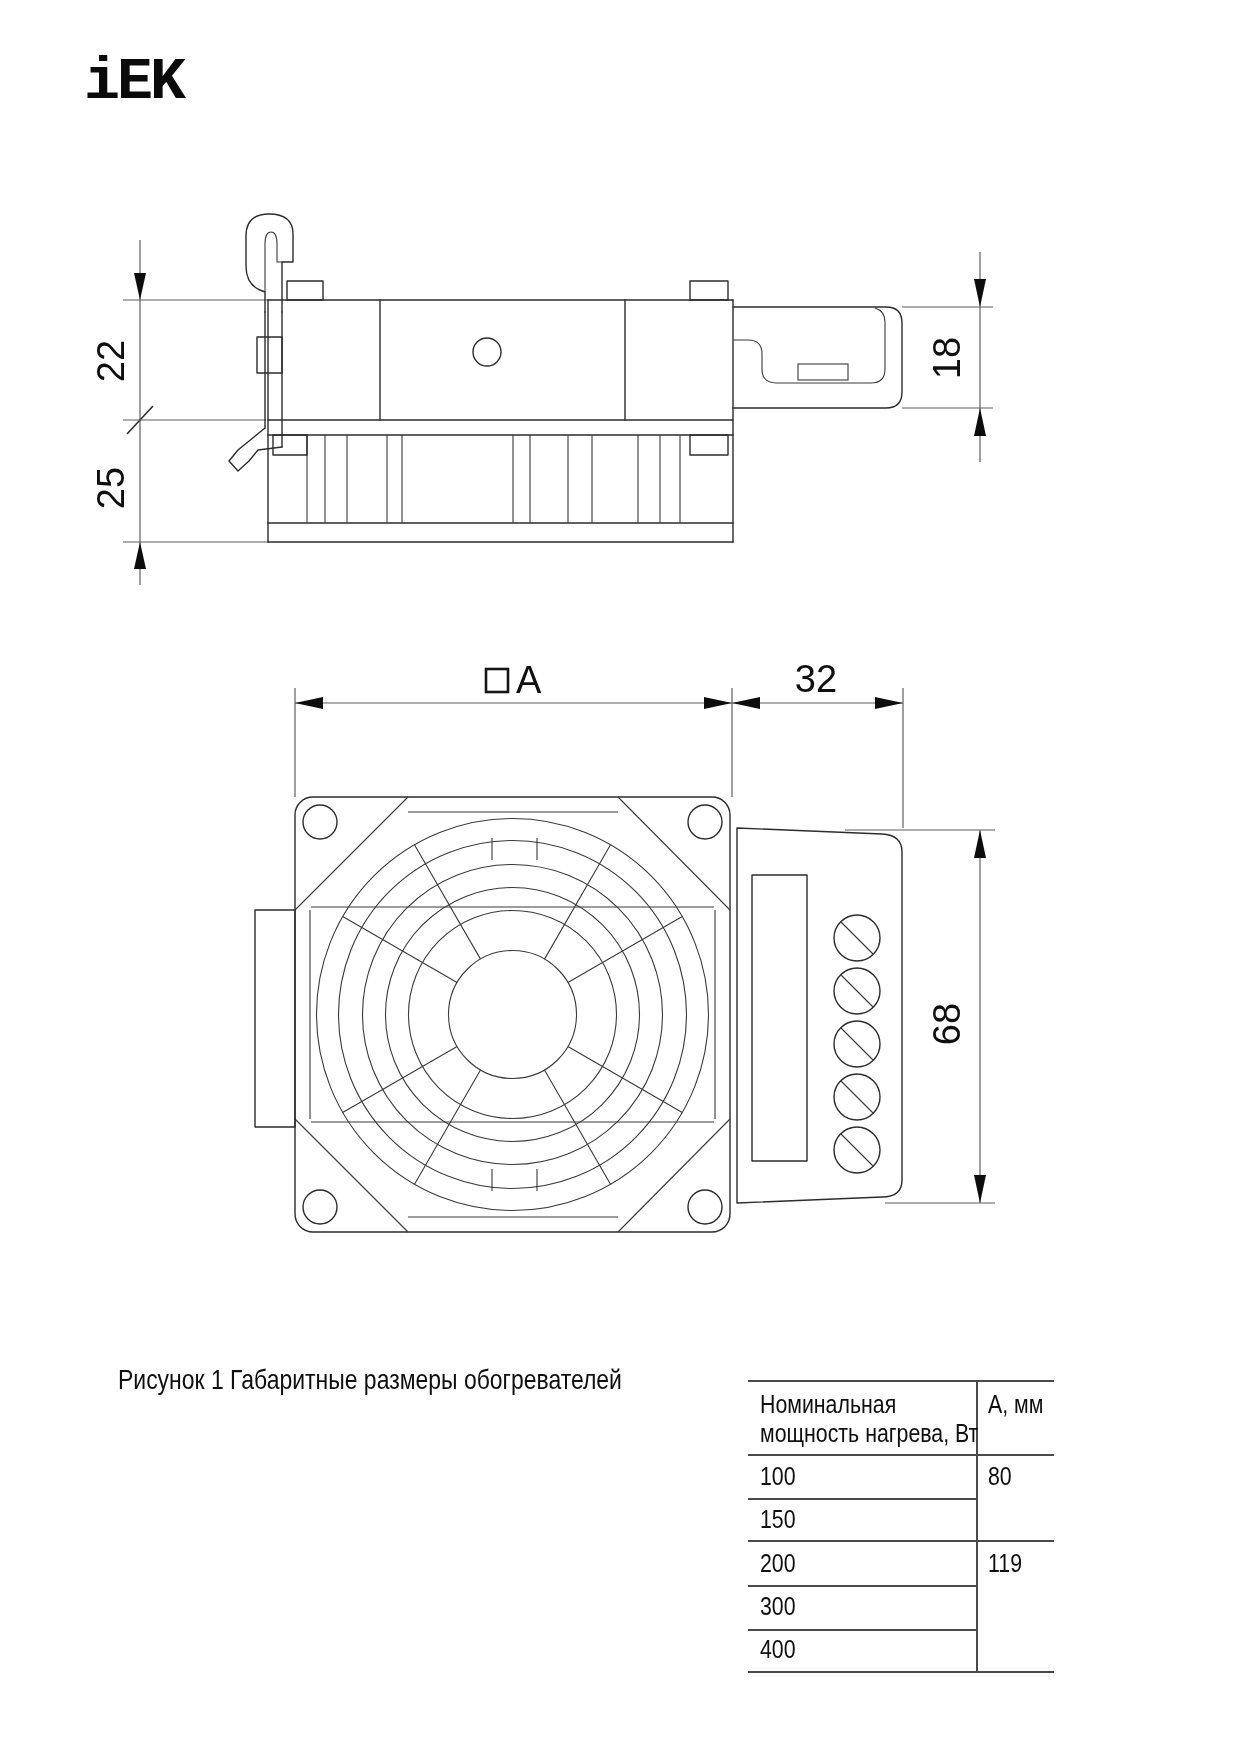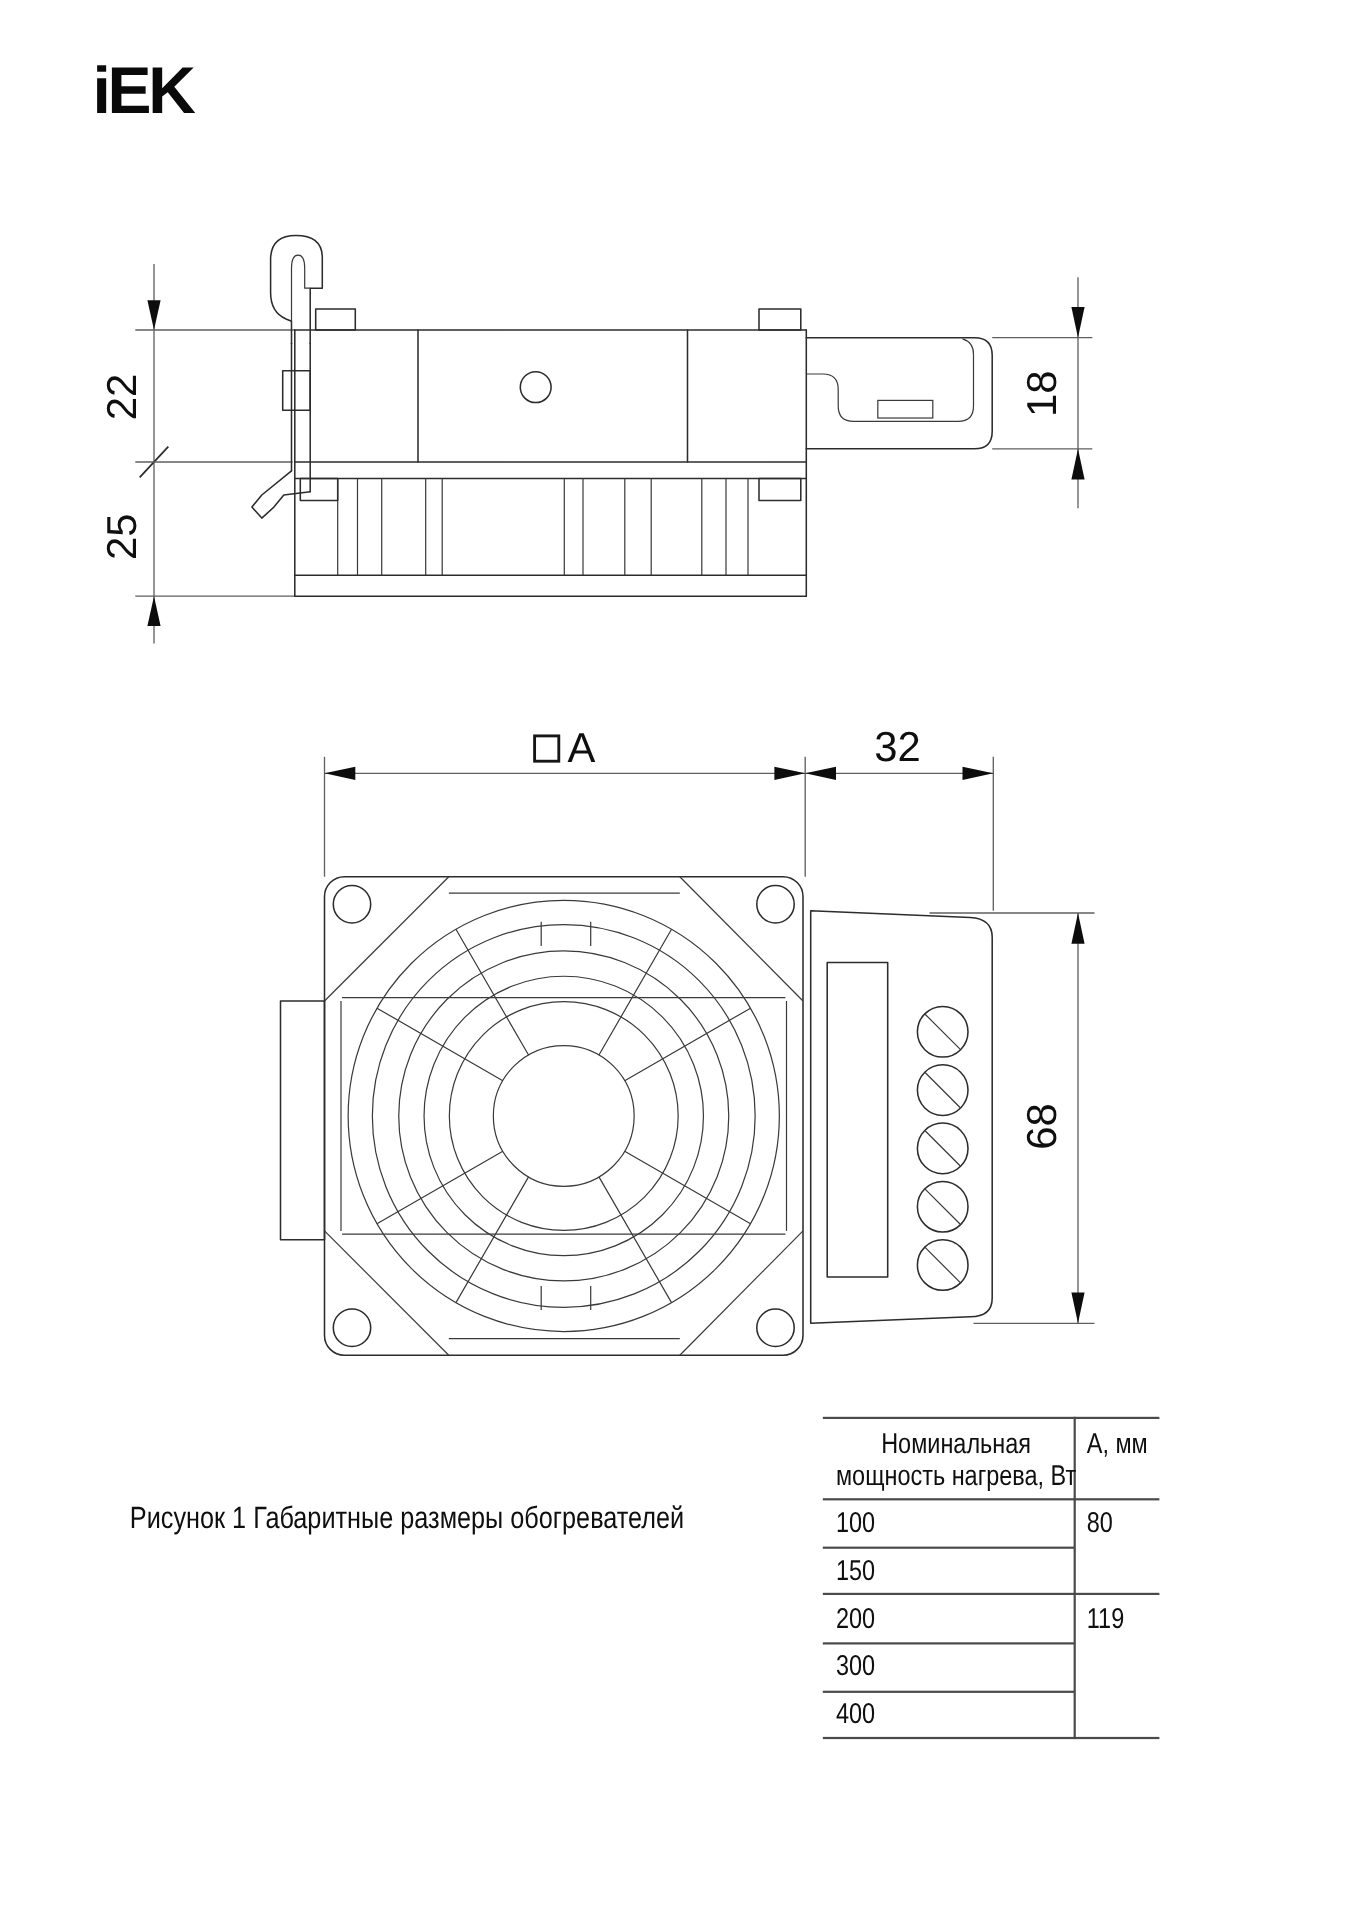--- a/index.html
+++ b/index.html
@@ -1,29 +1,29 @@
 <!DOCTYPE html>
 <html><head>
 <meta charset="utf-8">
 <style>
   html,body{margin:0;padding:0;background:#e8e8e8;}
   .canvas{position:relative;width:1241px;height:1747px;background:#ffffff;overflow:hidden;
           font-family:"Liberation Sans",sans-serif;color:#111;}
   .logo{position:absolute;left:84px;top:48px;font-size:60px;font-weight:800;
-        letter-spacing:-3px;color:#0a0a0a;font-family:Liberation Sans, sans-serif;}
+        letter-spacing:-3px;color:#0a0a0a;font-family:Liberation Mono, monospace;}
   svg{position:absolute;left:0;top:0;}
   .part{stroke:#2c2c2c;stroke-width:1.4;fill:none;stroke-linecap:round;stroke-linejoin:round;}
   .thin{stroke:#3a3a3a;stroke-width:1.1;fill:none;}
   .dim{stroke:#5f5f5f;stroke-width:1.2;fill:none;}
   .arrow{fill:#0d0d0d;stroke:none;}
   .dimtext{font-family:"Liberation Sans",sans-serif;font-size:38px;fill:#0f0f0f;}
   .sqsym{stroke:#161616;stroke-width:2.6;fill:none;}
   .caption{position:absolute;left:118px;top:1364px;font-size:28px;color:#0f0f0f;
            white-space:nowrap;transform:scaleX(0.82);transform-origin:0 0;}
-  .tbl{position:absolute;left:748px;top:1288px;width:306px;height:286px;font-size:26px;text-align:center;}
+  .tbl{position:absolute;left:748px;top:1380px;width:306px;height:286px;font-size:26px;}
   .hline{position:absolute;height:2px;background:#4a4a4a;}
   .vline{position:absolute;width:2px;background:#4a4a4a;}
   .cell{position:absolute;white-space:nowrap;transform:scaleX(0.82);transform-origin:0 0;
         line-height:29px;color:#0f0f0f;}
   .wrap2{white-space:pre-line;}
 </style>
 </head>
 <body>
 
 <div class="canvas">

